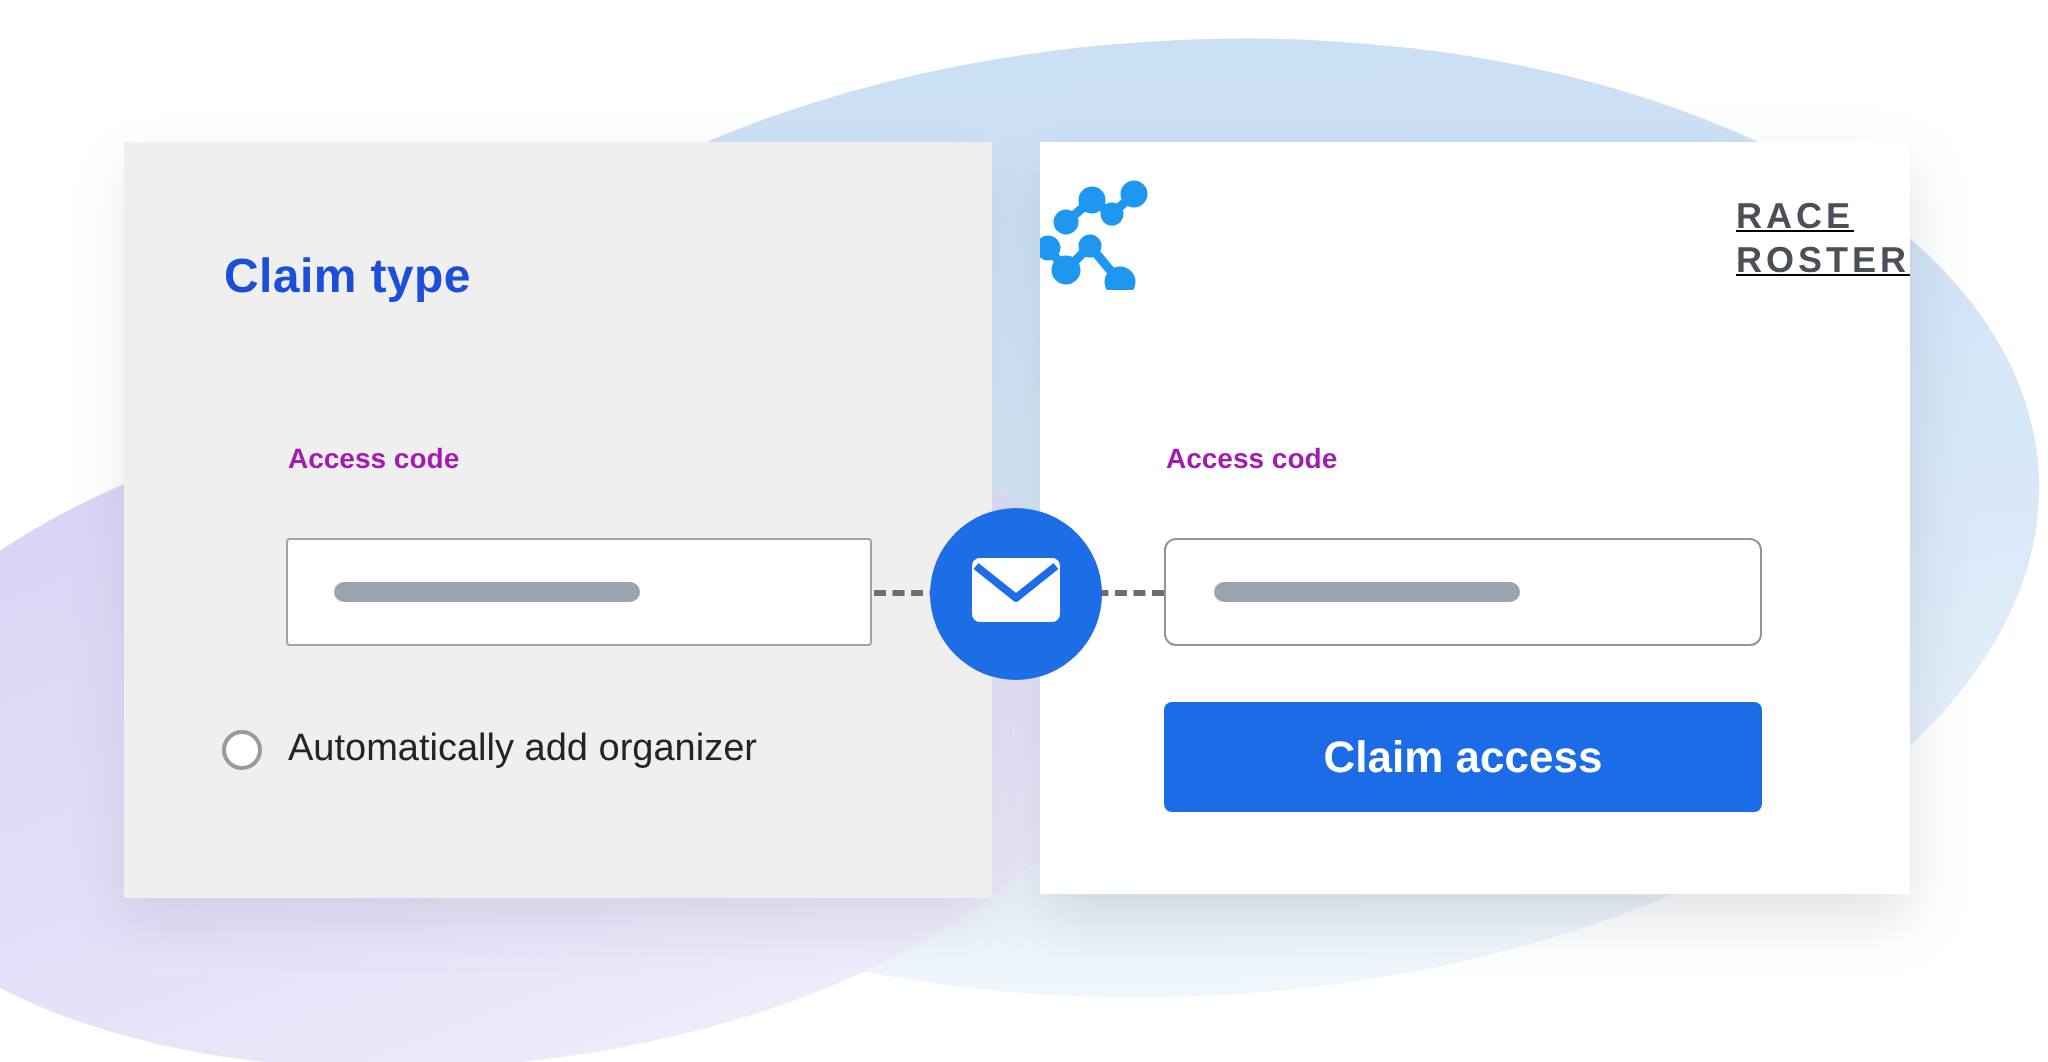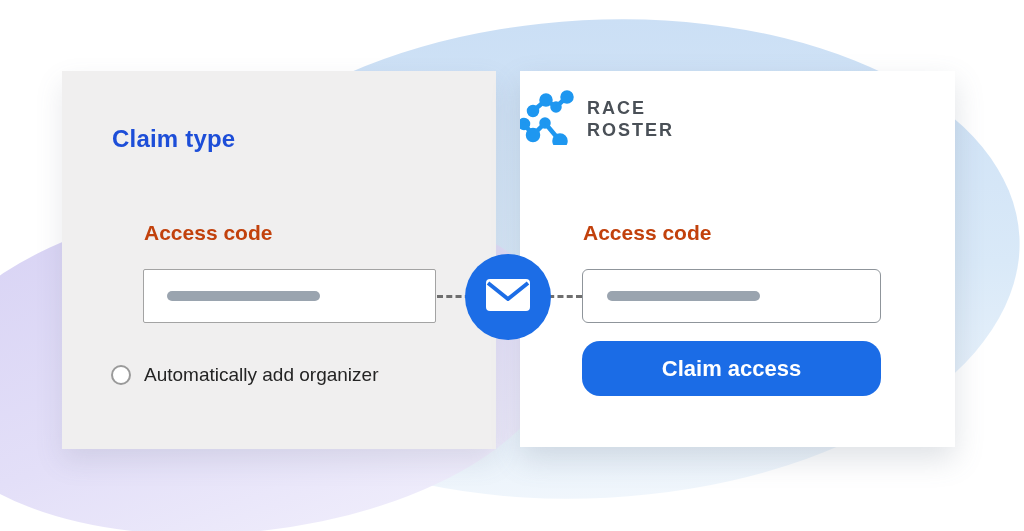--- a/index.html
+++ b/index.html
@@ -52,21 +52,21 @@
   .radio-circle.selected { border: 2.5px solid #2470e8; }
   .radio-circle.selected::after {
     content: ""; position: absolute; left: 50%; top: 50%;
     width: 9px; height: 9px; border-radius: 50%;
     background: #2470e8; transform: translate(-50%, -50%);
   }
   .radio-circle.unselected { border: 2px solid #9a9a9a; }
   .radio-label { font-size: 19px; color: #242424; }
 
   .access-label {
-    position: absolute; font-size: 21px; font-weight: bold; color: #c2410c;
+    position: absolute; font-size: 14px; font-weight: bold; color: #a21caf;
   }
   .access-label-left { left: 82px; top: 150px; }
   .access-label-right { left: 63px; top: 150px; }
 
   .code-input {
     position: absolute; background: #ffffff; cursor: text;
   }
   .code-input-left {
     left: 81px; top: 198px; width: 293px; height: 54px;
     border: 1px solid #a3a3a3; border-radius: 2px;
@@ -76,33 +76,33 @@
     border: 1px solid #8f959b; border-radius: 6px;
   }
   .placeholder-pill {
     position: absolute; left: 23px; top: 21px; width: 153px; height: 10px;
     border-radius: 5px; background: #9aa4af;
   }
 
   
   .logo-row {
     position: absolute; left: 0; top: 17px; width: 435px;
-    display: flex; justify-content: flex-start; align-items: center; gap: 10px;
+    display: flex; justify-content: space-between; align-items: center; gap: 10px; text-decoration: underline;
   }
   .logo-wordmark {
     font-size: 18px; font-weight: bold; color: #4a5057;
     letter-spacing: 2px; line-height: 22px;
   }
   .event-claim-heading {
     position: absolute; left: 0; top: 97px; width: 435px; text-align: center;
     font-size: 27px; font-weight: bold; color: #161616;
   }
   .claim-access-button {
-    position: absolute; left: 62px; top: 270px; width: 299px; height: 55px;
-    background: #1b6ce6; border: none; border-radius: 18px;
+    position: absolute; left: 62px; top: 280px; width: 299px; height: 55px;
+    background: #1b6ce6; border: none; border-radius: 4px;
     color: #ffffff; font-size: 22px; font-weight: bold;
     font-family: "Liberation Sans", "DejaVu Sans", sans-serif;
     display: flex; align-items: center; justify-content: center; cursor: pointer;
   }
 
   
   .connector-dashes {
     position: absolute; left: 437px; top: 295px; width: 145px; height: 0;
     border-top: 3px dashed #6e6e6e;
   }

